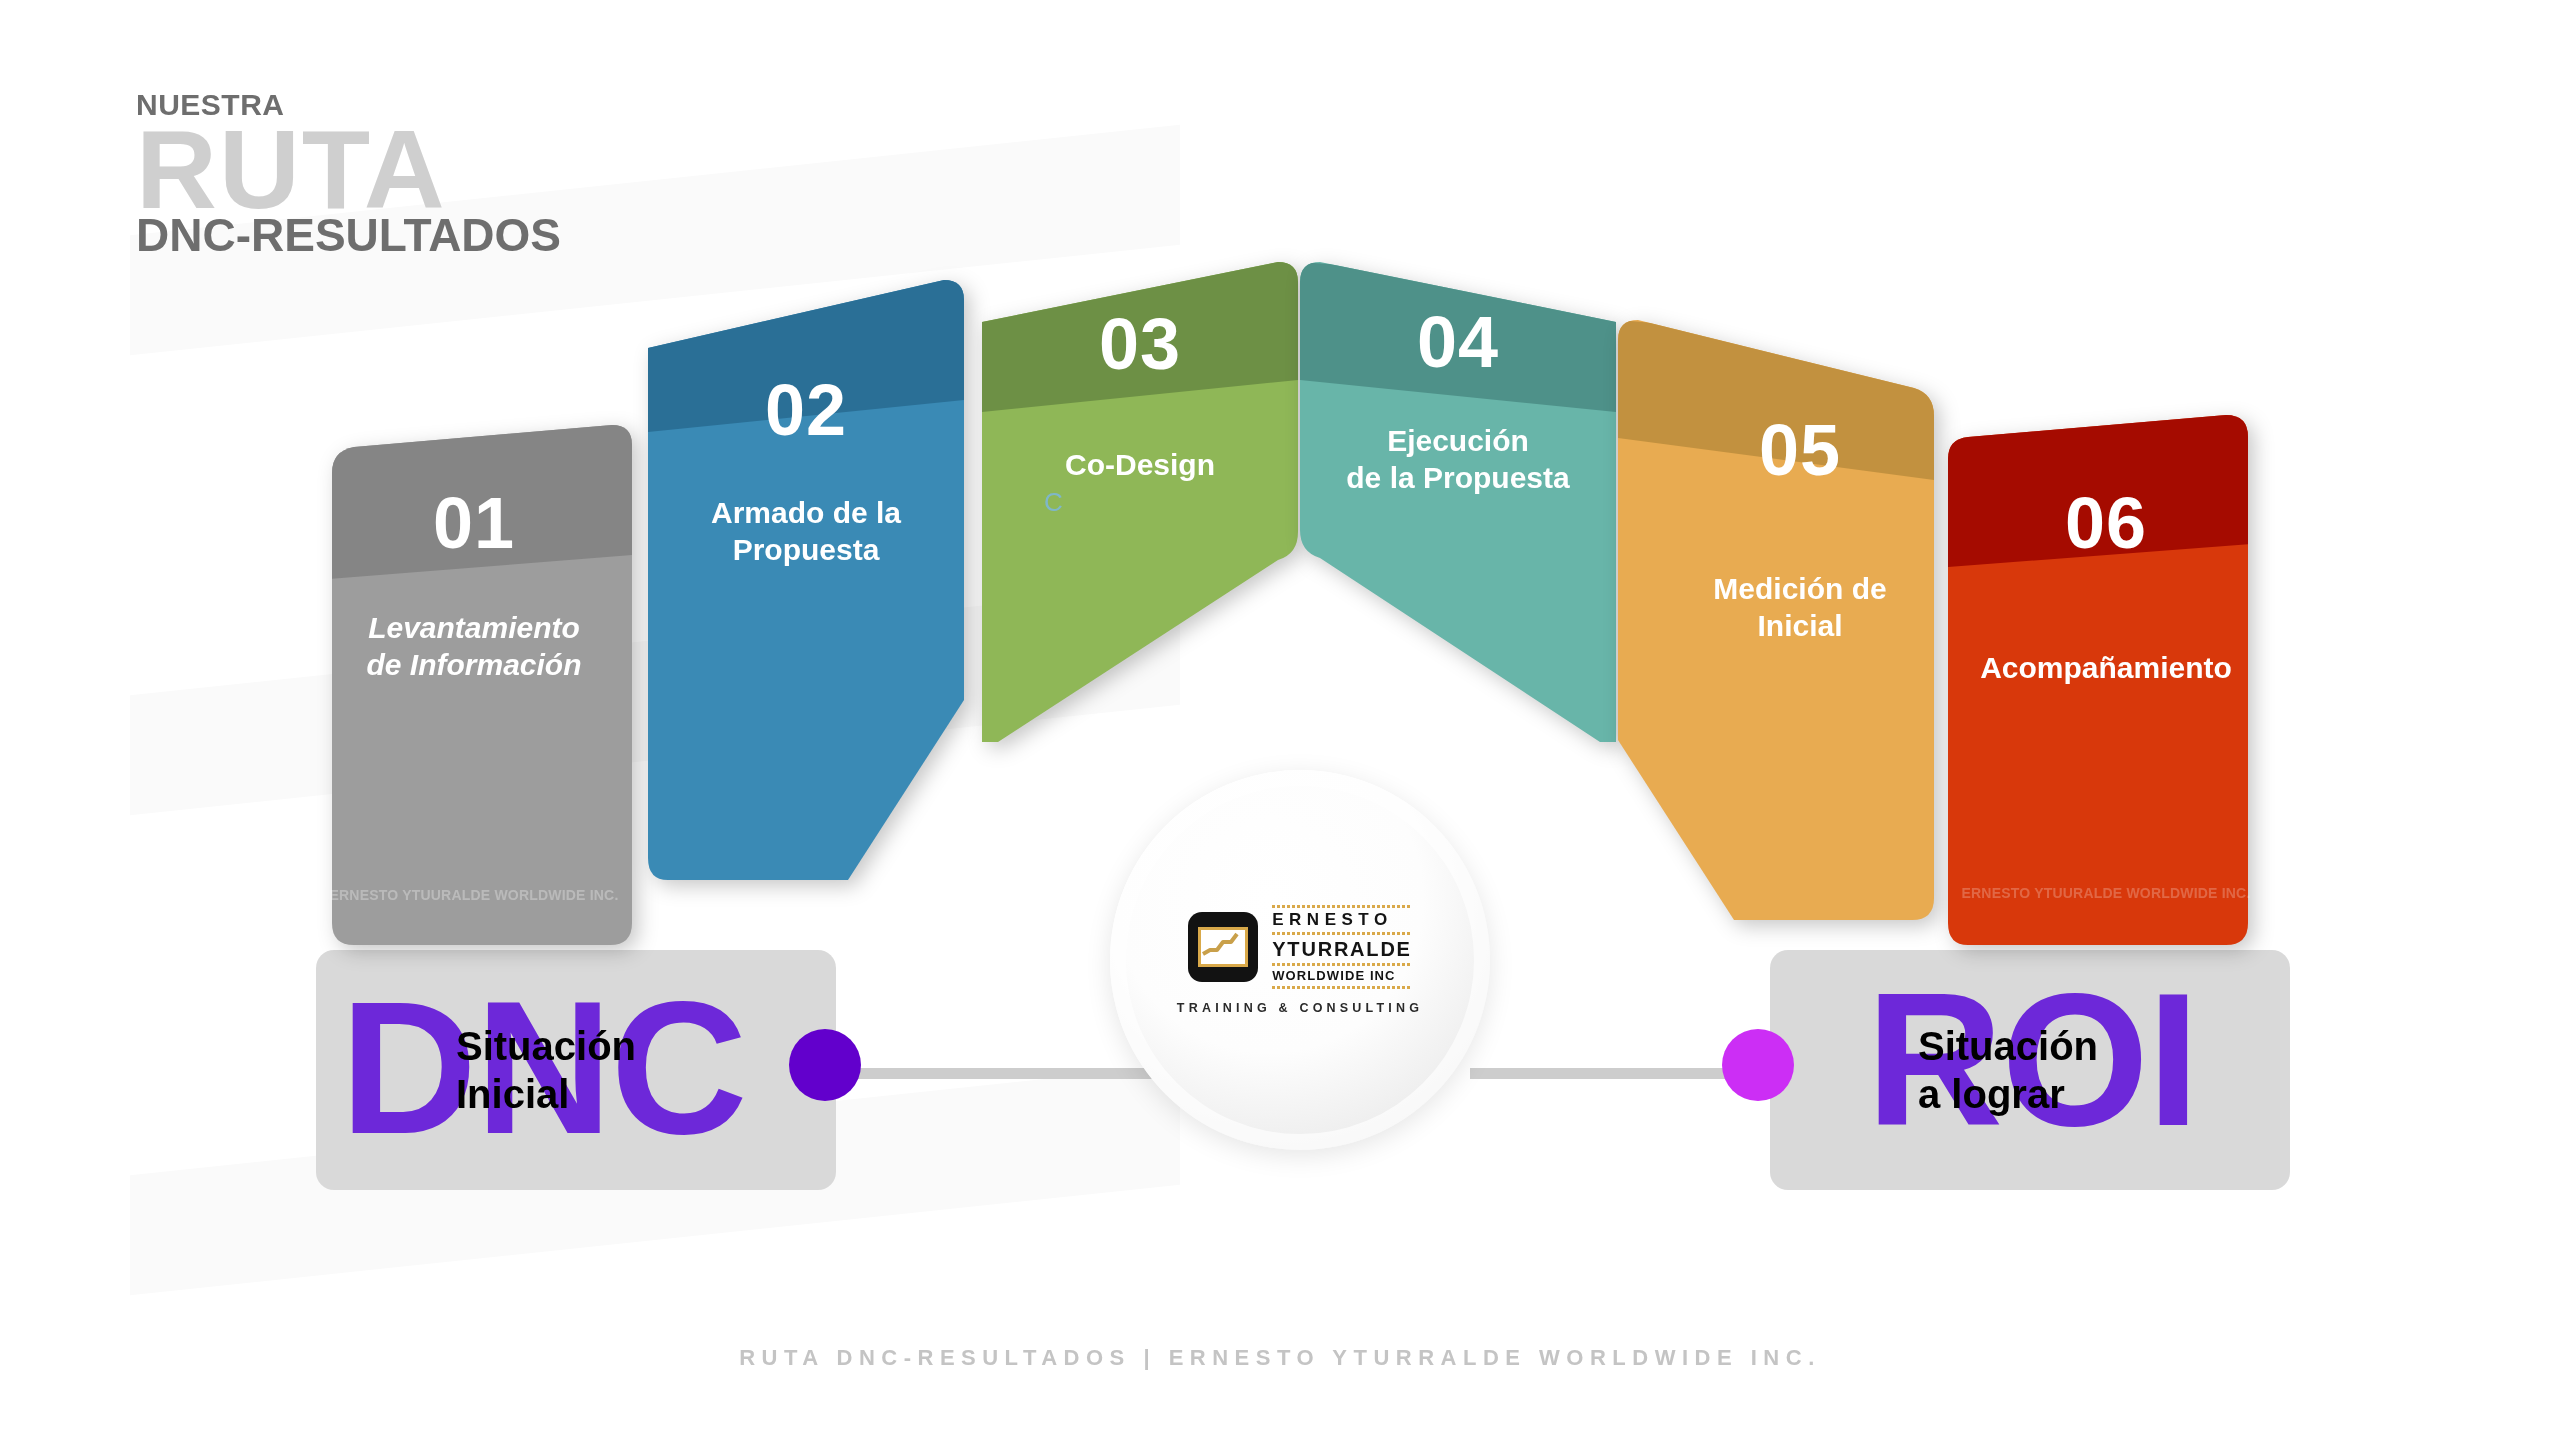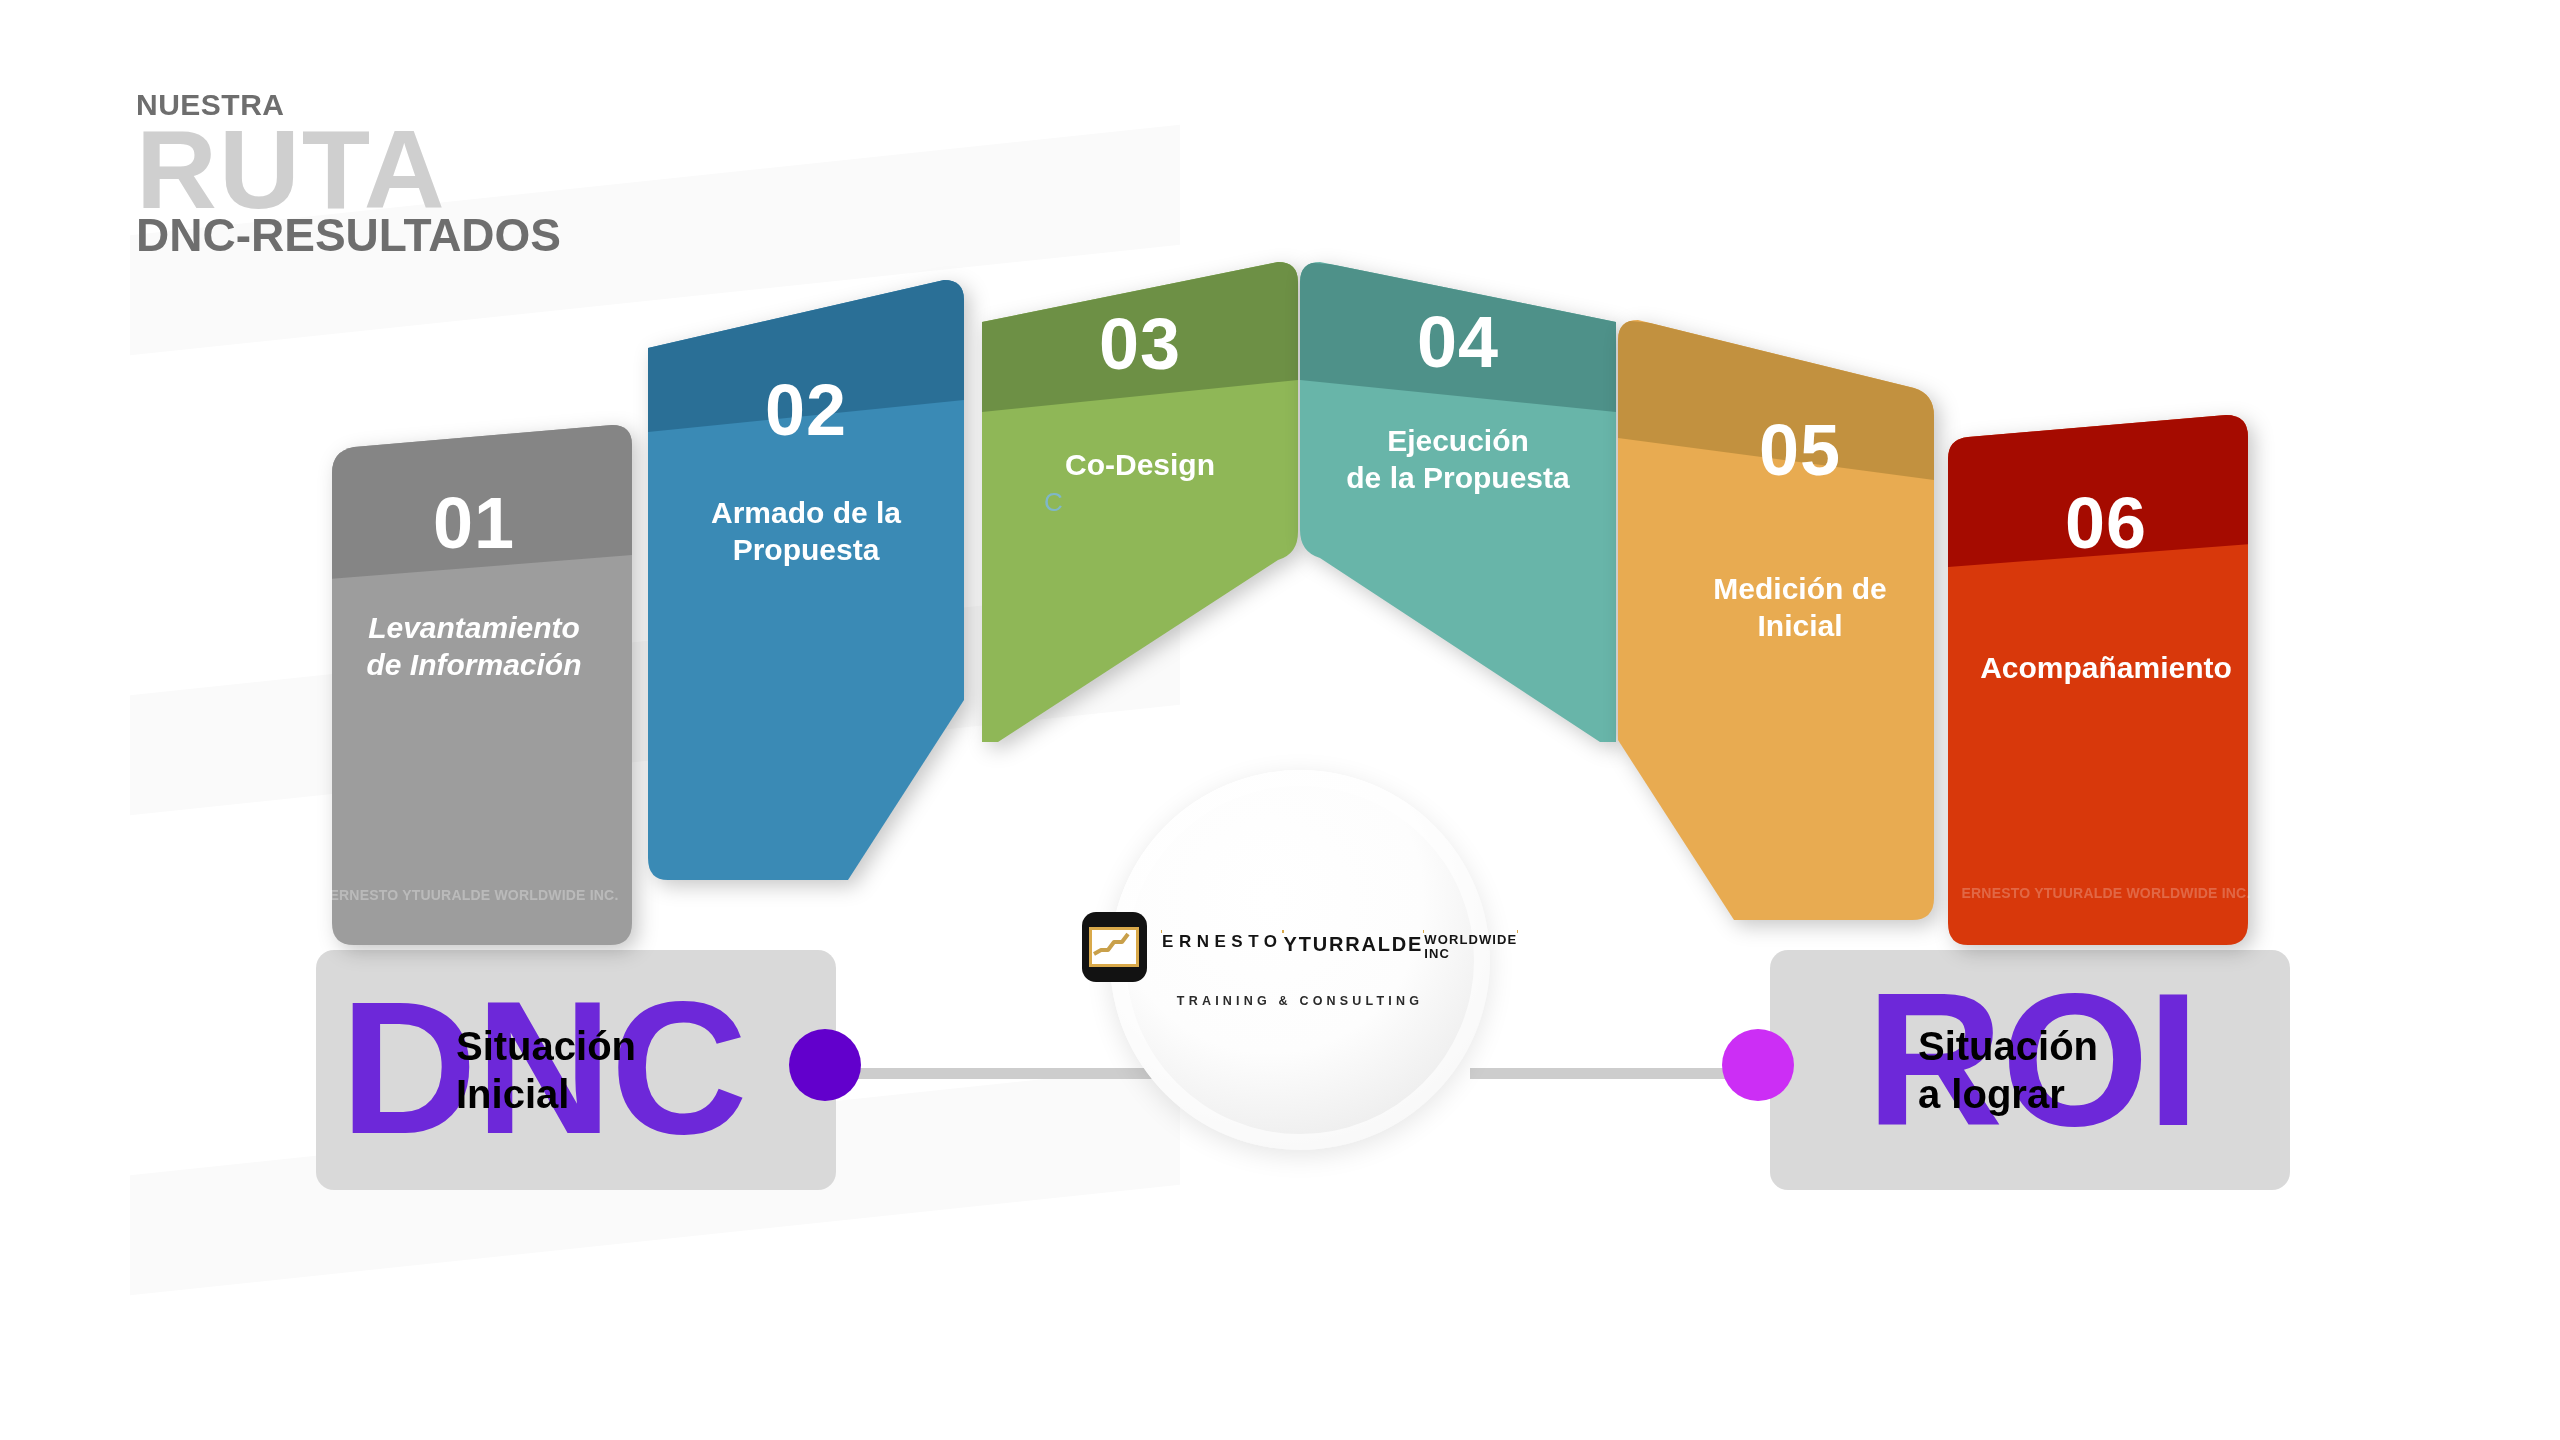--- a/index.html
+++ b/index.html
@@ -113,21 +113,21 @@
   }
   .logo-row{display:flex;align-items:center;gap:14px;}
   .logo-mark{
     width:70px;height:70px;border-radius:14px;background:#121212;
     display:flex;align-items:center;justify-content:center;
   }
   .logo-mark .pic{
     width:44px;height:34px;background:#ffffff;border:3px solid #d9a94a;
     position:relative;overflow:hidden;
   }
-  .logo-words{display:flex;flex-direction:row;align-items:flex-start;}
+  .logo-words{display:flex;flex-direction:column;align-items:flex-start;}
   .rule{width:100%;height:3px;background:repeating-linear-gradient(to right,#d9a94a 0 3px,transparent 3px 5px);}
   .lw{font-weight:700;color:#141414;line-height:1.1;}
   .lw.l1{font-size:17px;letter-spacing:5.5px;margin:3px 0;}
   .lw.l2{font-size:20px;letter-spacing:1.8px;margin:3px 0;}
   .lw.l3{font-size:13px;letter-spacing:1.1px;margin:3px 0;}
   .logo-tag{
     font-size:12.5px;font-weight:700;letter-spacing:4.2px;color:#2a2a2a;margin-top:12px;
   }
 
   
@@ -307,14 +307,15 @@
           <div class="lw l2">YTURRALDE</div>
           <div class="rule"></div>
           <div class="lw l3">WORLDWIDE INC</div>
           <div class="rule"></div>
         </div>
       </div>
       <div class="logo-tag">TRAINING &amp; CONSULTING</div>
     </div>
   </div>
 
+  <div class="footer">RUTA DNC-RESULTADOS   |   ERNESTO YTURRALDE WORLDWIDE INC.</div>
 
 </div>
 
 </body></html>

